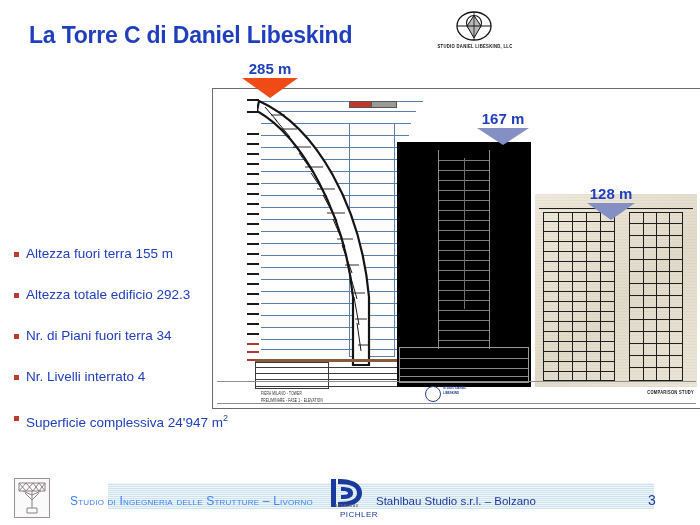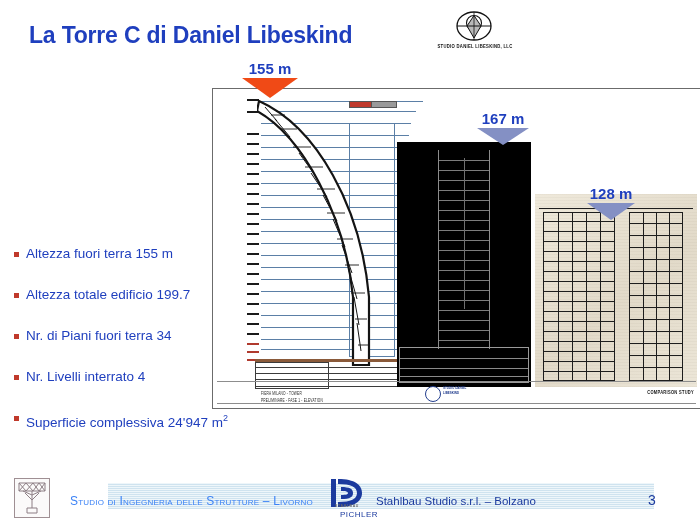--- a/index.html
+++ b/index.html
@@ -150,21 +150,21 @@
     <div class="cap">STUDIO DANIEL LIBESKIND, LLC</div>
   </div>
 
   <div class="bullets">
     <div class="bullet">
       <span class="sq"></span>
       <span>Altezza fuori terra 155 m</span>
     </div>
     <div class="bullet">
       <span class="sq"></span>
-      <span>Altezza totale edificio 199.7</span>
+      <span>Altezza totale edificio 292.3</span>
     </div>
     <div class="bullet">
       <span class="sq"></span>
       <span>Nr. di Piani fuori terra 34</span>
     </div>
     <div class="bullet">
       <span class="sq"></span>
       <span>Nr. Livelli interrato 4</span>
     </div>
     <div class="bullet">
@@ -362,21 +362,21 @@
         <div class="pl-text">
           <div>STUDIO DANIEL</div>
           <div>LIBESKIND</div>
         </div>
       </div>
       <div class="panel-caption-right">COMPARISON STUDY</div>
     </div>
   </div>
 
   <div class="callout c1">
-    <div class="val">155 m</div>
+    <div class="val">285 m</div>
     <div class="arrow"></div>
   </div>
   <div class="callout c2">
     <div class="val">167 m</div>
     <div class="arrow"></div>
   </div>
   <div class="callout c3">
     <div class="val">128 m</div>
     <div class="arrow"></div>
   </div>

